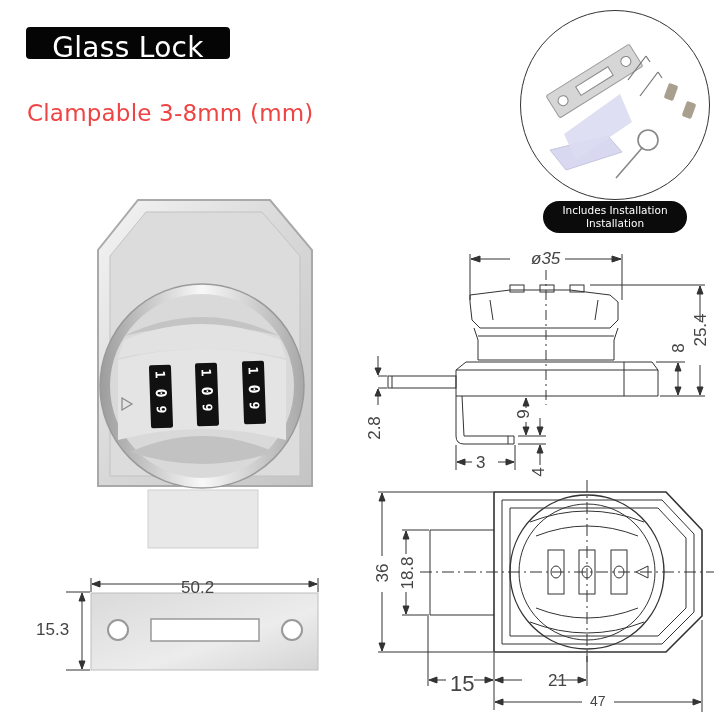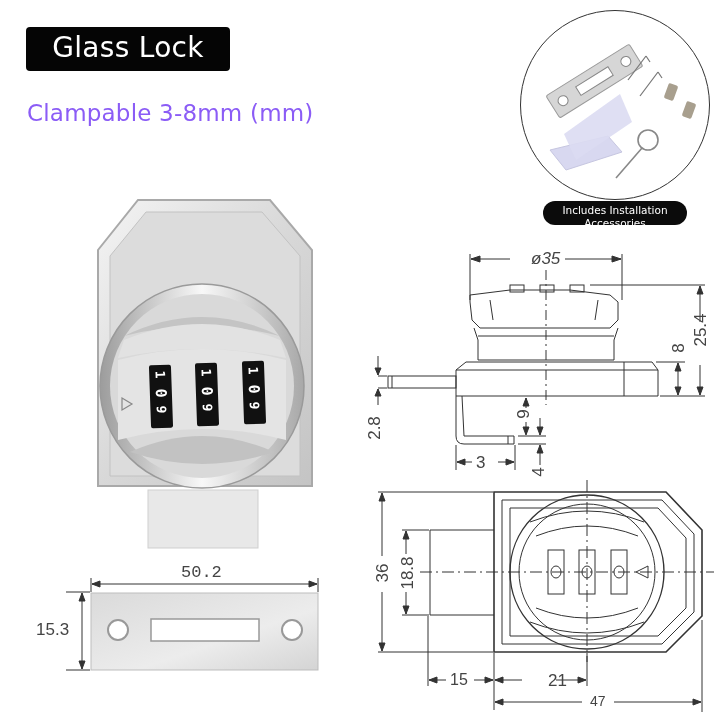--- a/index.html
+++ b/index.html
@@ -1,31 +1,31 @@
 <!DOCTYPE html>
 <html><head>
 <meta charset="utf-8">
 <style>
   html, body { margin: 0; padding: 0; background: #ffffff; }
   body { width: 720px; height: 720px; position: relative; overflow: hidden; font-family: "DejaVu Sans", sans-serif; }
   .title-badge {
-    position: absolute; left: 26px; top: 27px; width: 204px; height: 44px;
+    position: absolute; left: 26px; top: 27px; width: 204px; height: 32px;
     background: #050505; border-radius: 4px; color: #fff;
     font-size: 28px; line-height: 42px; text-align: center; letter-spacing: 0.3px;
   }
   .subtitle {
-    position: absolute; left: 27px; top: 100px; font-size: 23px; color: #8b5cf6;
+    position: absolute; left: 27px; top: 100px; font-size: 23px; color: #ef4444;
     letter-spacing: 0.2px;
   }
   .acc-circle {
     position: absolute; left: 520px; top: 10px; width: 190px; height: 190px;
     border-radius: 50%; border: 1.5px solid #333; background: #fff; box-sizing: border-box;
   }
   .acc-pill {
-    position: absolute; left: 543px; top: 201px; width: 144px; height: 24px;
+    position: absolute; left: 543px; top: 201px; width: 144px; height: 32px;
     background: #0b0b0b; border-radius: 16px; color: #fff; font-size: 10.5px;
     text-align: center; line-height: 13px; padding-top: 3px; box-sizing: border-box;
   }
   .acc-pill span { display: block; }
   svg { position: absolute; overflow: visible; }
   .dlabel { position: absolute; font-family: "Liberation Sans", sans-serif; color: #444; font-size: 16px; white-space: nowrap; }
   .rot { transform: rotate(-90deg); transform-origin: center center; }
 </style>
 </head>
 <body>
@@ -61,21 +61,21 @@
     <polygon points="44,124 100,84 112,112 56,150" fill="#dcdcf2" opacity="0.9"></polygon>
   </g>
 
   <g stroke="#888" stroke-width="1.6" fill="none">
     <circle cx="128" cy="130" r="10"></circle>
     <line x1="122" y1="138" x2="96" y2="168"></line>
   </g>
 </svg>
 <div class="acc-pill">
   <span>Includes Installation</span>
-  <span>Accessories</span>
+  <span>Installation</span>
 </div>
 
 <svg style="left:90px;top:190px;" width="250" height="360" viewBox="0 0 250 360">
   <defs>
     <linearGradient id="metal" x1="0" y1="0" x2="1" y2="1">
       <stop offset="0" stop-color="#f4f4f4"></stop>
       <stop offset="0.5" stop-color="#d8d8d8"></stop>
       <stop offset="1" stop-color="#c4c4c4"></stop>
     </linearGradient>
     <linearGradient id="rim" x1="0" y1="0" x2="1" y2="0">
@@ -139,21 +139,21 @@
     <line x1="92" y1="24" x2="317" y2="24"></line>
     <polygon points="92,24 100,21 100,27"></polygon>
     <polygon points="317,24 309,21 309,27"></polygon>
     <line x1="66" y1="32" x2="90" y2="32"></line>
     <line x1="66" y1="110" x2="90" y2="110"></line>
     <line x1="82" y1="33" x2="82" y2="109"></line>
     <polygon points="82,33 79,41 85,41"></polygon>
     <polygon points="82,109 79,101 85,101"></polygon>
   </g>
 </svg>
-<div class="dlabel" style="left:181px;top:563px;font-size:17px;font-family:Liberation Mono, monospace;">50.2</div>
+<div class="dlabel" style="left:181px;top:578px;font-size:17px;">50.2</div>
 <div class="dlabel" style="left:36px;top:620px;font-size:17px;">15.3</div>
 
 <svg style="left:360px;top:240px;" width="360" height="240" viewBox="0 0 360 240">
   <g stroke="#333" stroke-width="1" fill="none">
 
     <path d="M110,55 L150,50 L210,50 L250,55 L258,62 L258,80 L250,88 L120,88 L112,80 L110,62 Z"></path>
     <line x1="130" y1="60" x2="133" y2="80"></line>
     <line x1="238" y1="60" x2="235" y2="80"></line>
     <rect x="150" y="45" width="14" height="7"></rect>
     <rect x="180" y="45" width="14" height="7"></rect>
@@ -286,15 +286,15 @@
 
     <line x1="342" y1="140" x2="342" y2="232"></line>
     <line x1="135" y1="222" x2="222" y2="222"></line>
     <line x1="254" y1="222" x2="341" y2="222"></line>
     <polygon points="135,222 143,219 143,225"></polygon>
     <polygon points="341,222 333,219 333,225"></polygon>
   </g>
 </svg>
 <div class="dlabel rot" style="left:374px;top:563px;font-size:17px;">36</div>
 <div class="dlabel rot" style="left:391px;top:563px;font-size:17px;">18.8</div>
-<div class="dlabel" style="left:450px;top:671px;font-size:16px;">15</div>
+<div class="dlabel" style="left:450px;top:671px;font-size:22px;">15</div>
 <div class="dlabel" style="left:531px;top:671px;font-size:17px;margin-left:17px;">21</div>
 <div class="dlabel" style="left:590px;top:693px;font-size:14px;">47</div>
 
 </body></html>

